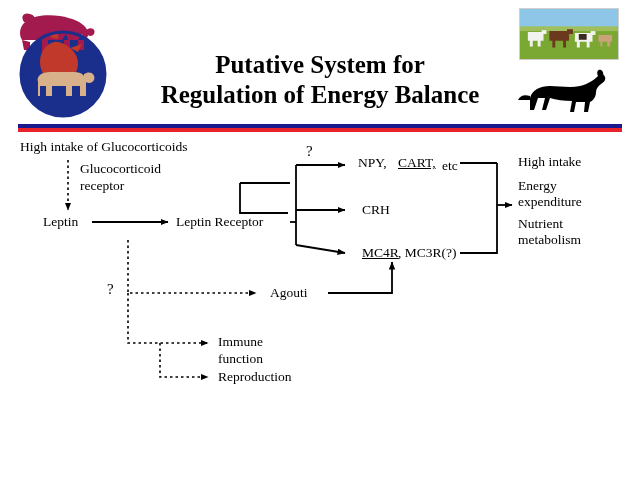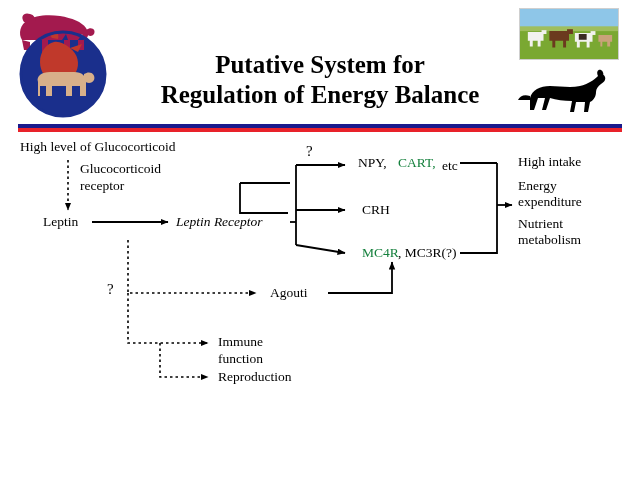--- a/index.html
+++ b/index.html
@@ -81,21 +81,21 @@
 
   
   .lbl {
     position: absolute;
     font-family: "Liberation Serif", serif;
     font-size: 13.5px;
     color: #000000;
     white-space: nowrap;
     line-height: 16px;
   }
-  .lbl.red { color: #15803d; }
+  .lbl.red { color: #000000; text-decoration: underline; }
   .lbl.q {
     font-size: 15px;
   }
 
   svg.wires {
     position: absolute;
     left: 0; top: 0;
     width: 640px;
     height: 480px;
     overflow: visible;
@@ -196,28 +196,28 @@
     <path d="M497,163 L497,238" stroke="#000000" stroke-width="1.8" fill="none"></path>
     <path d="M460,163 L497,163" stroke="#000000" stroke-width="1.8" fill="none"></path>
     <path d="M460,253 L497,253 L497,238" stroke="#000000" stroke-width="1.8" fill="none"></path>
     <path d="M497,205 L512,205" stroke="#000000" stroke-width="1.8" fill="none" marker-end="url(#arrow)"></path>
 
     <path d="M128,240 L128,293 L256,293" stroke="#000000" stroke-width="1.6" fill="none" stroke-dasharray="2.5,3" marker-end="url(#arrow)"></path>
     <path d="M128,293 L128,343 L208,343" stroke="#000000" stroke-width="1.6" fill="none" stroke-dasharray="2.5,3" marker-end="url(#arrow)"></path>
     <path d="M160,343 L160,377 L208,377" stroke="#000000" stroke-width="1.6" fill="none" stroke-dasharray="2.5,3" marker-end="url(#arrow)"></path>
   </svg>
 
-  <div class="lbl" style="left:20px; top:139px;">High level of Glucocorticoid</div>
+  <div class="lbl" style="left:20px; top:139px;">High intake of Glucocorticoids</div>
 
   <div class="lbl" style="left:80px; top:161px;">Glucocorticoid</div>
   <div class="lbl" style="left:80px; top:178px;">receptor</div>
 
   <div class="lbl" style="left:43px; top:214px;">Leptin</div>
 
-  <div class="lbl" style="left:176px; top:214px;font-style:italic;">Leptin Receptor</div>
+  <div class="lbl" style="left:176px; top:214px;">Leptin Receptor</div>
 
   <div class="lbl q" style="left:306px; top:143px;">?</div>
   <div class="lbl q" style="left:107px; top:281px;">?</div>
 
   <div class="lbl" style="left:358px; top:155px;">NPY,</div>
   <div class="lbl red" style="left:398px; top:155px;">CART,</div>
   <div class="lbl" style="left:442px; top:158px;">etc</div>
 
   <div class="lbl" style="left:362px; top:202px;">CRH</div>
 

